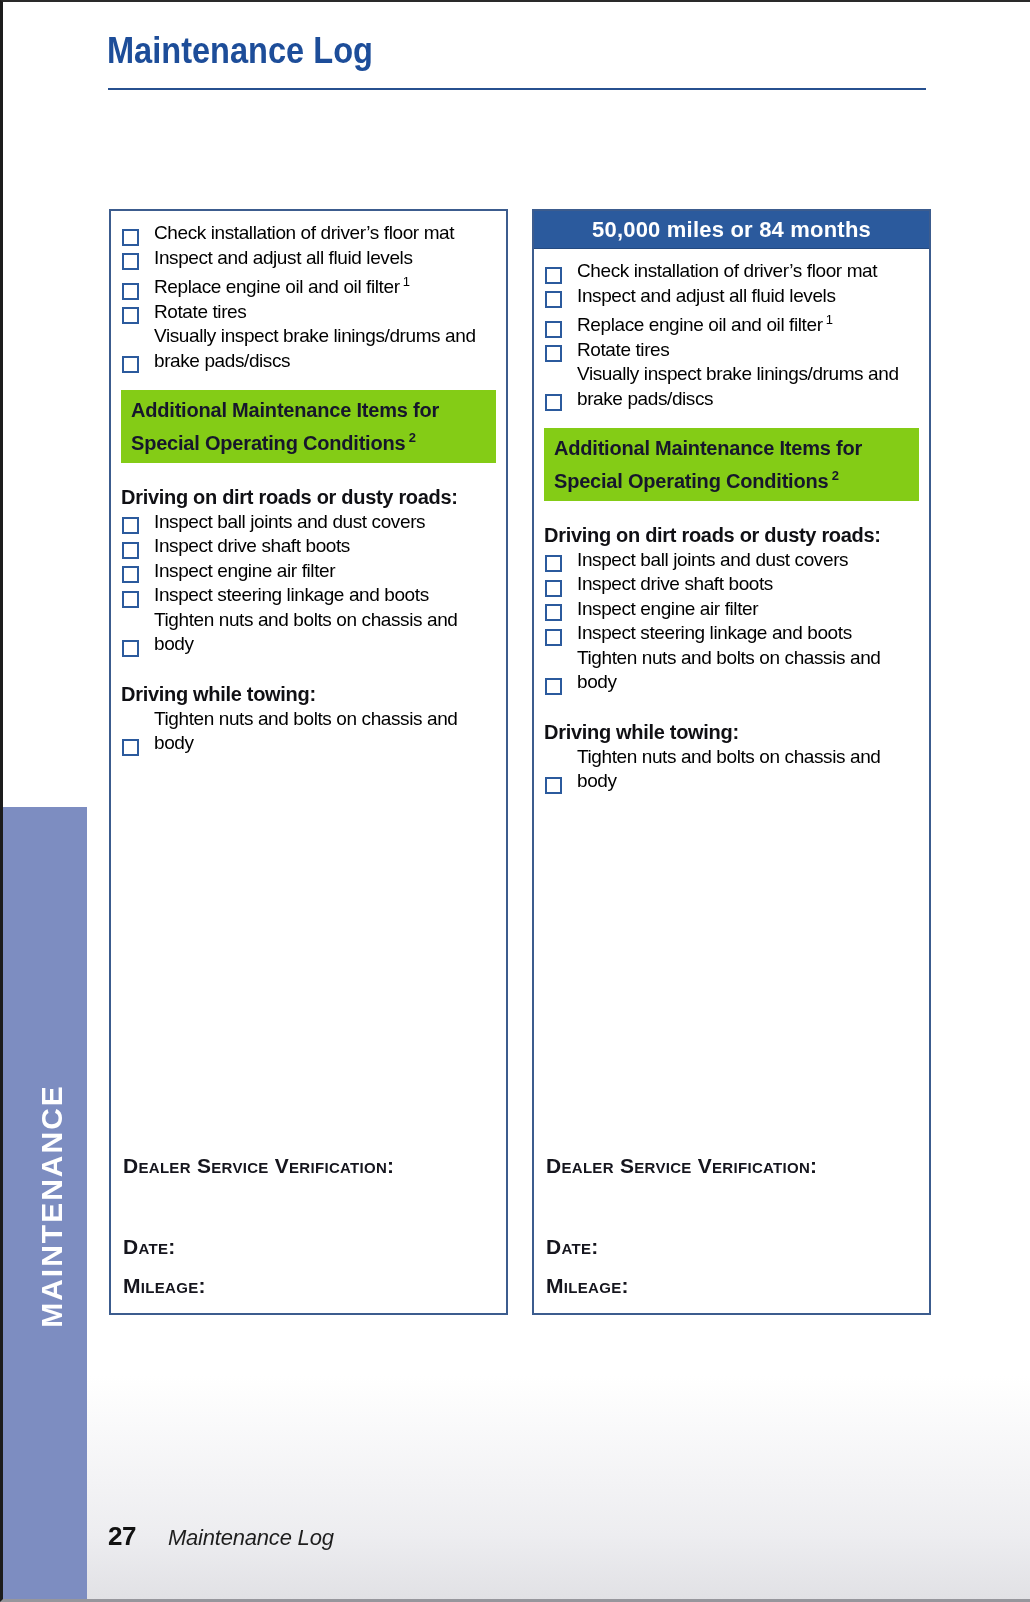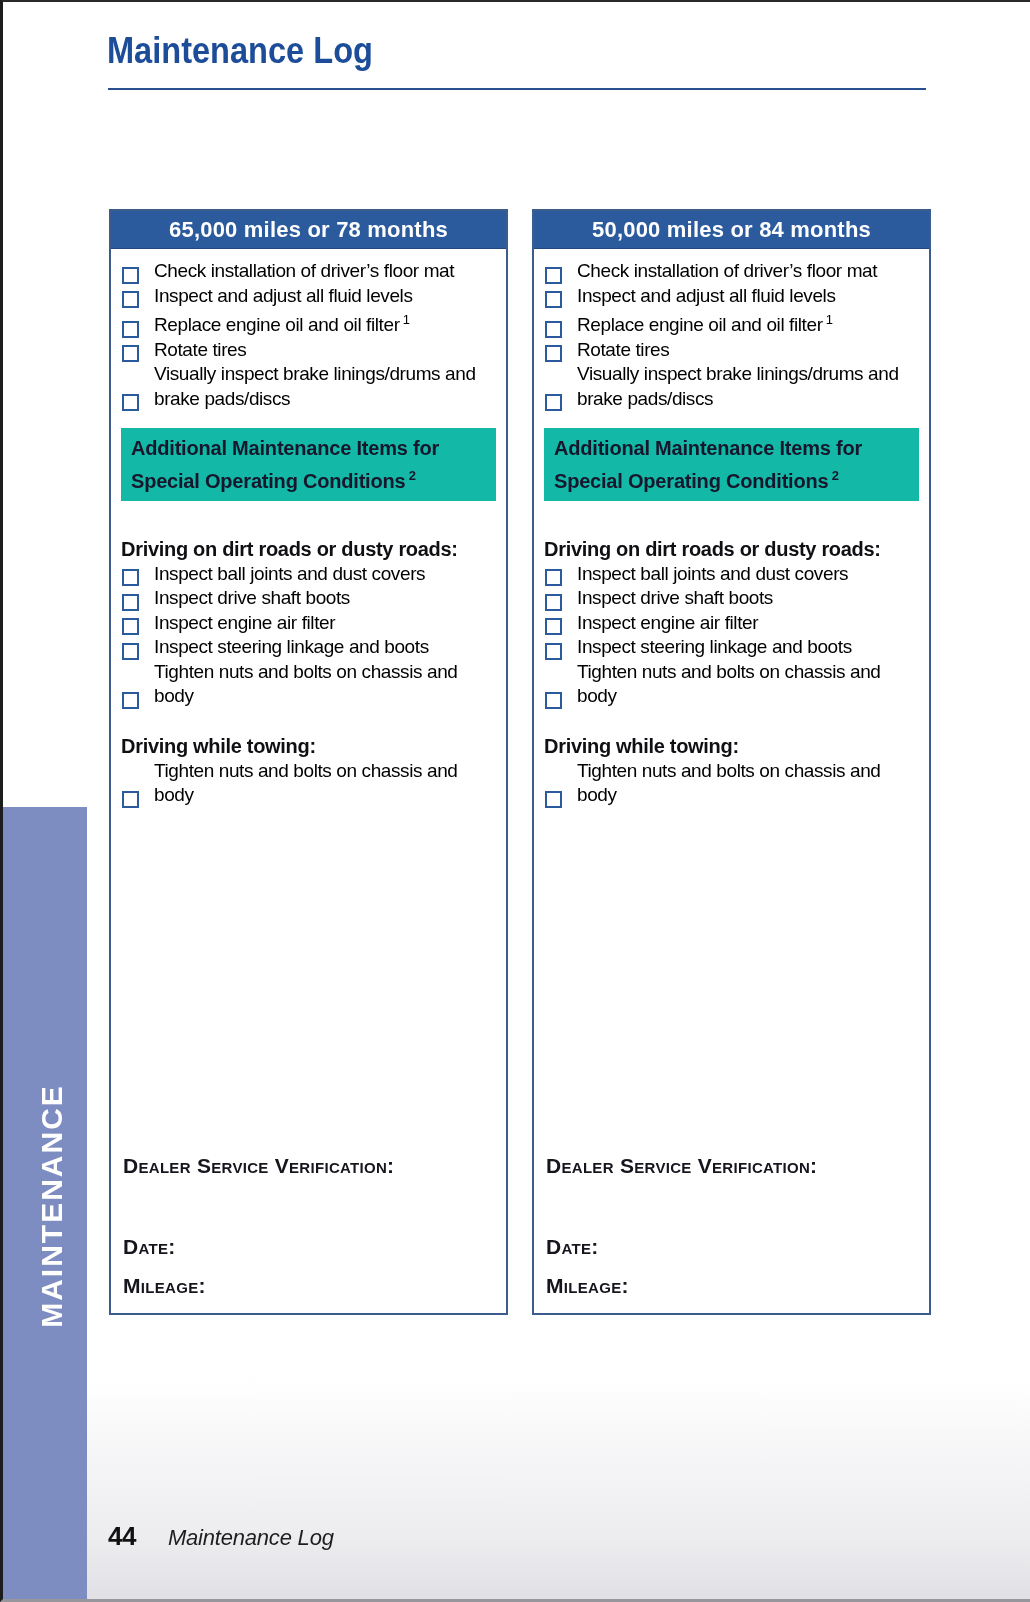--- a/index.html
+++ b/index.html
@@ -29,24 +29,24 @@
     color:#ffffff; font-size:22px; font-weight:bold; text-align:center; letter-spacing:0.2px;
   }
   .column-body { padding:10px 8px 0 8px; }
   .item { display:flex; align-items:flex-end; font-size:19px; line-height:24.5px; color:#000000; letter-spacing:-0.4px; }
   .checkbox {
     flex:0 0 auto; width:13px; height:13px; margin:5px 15px 0 3px;
     border:2.5px solid #2b5a9d; background:#fff;
   }
   .item-label sup, .band sup { font-size:13px; }
   .band {
-    margin:17px 2px 0 2px; background:#14b8a6; padding:7px 8px 6px 10px;
+    margin:17px 2px 0 2px; background:#84cc16; padding:7px 8px 6px 10px;
     font-weight:bold; font-size:20px; line-height:27px; color:#16162c; letter-spacing:-0.2px;
   }
-  .subheading { margin-top:36px; padding-left:2px; font-weight:bold; font-size:20px; line-height:25px; color:#101014; letter-spacing:-0.3px; }
+  .subheading { margin-top:22px; padding-left:2px; font-weight:bold; font-size:20px; line-height:25px; color:#101014; letter-spacing:-0.3px; }
   .subheading.towing { margin-top:25px; }
 
   .verif-label {
     position:absolute; left:12px; font-weight:bold; font-variant:small-caps;
     font-size:21px; letter-spacing:0.3px; color:#15151d; white-space:nowrap;margin-top:22px;
   }
   .verif-dealer { top:921px; }
   .verif-date { top:1002px; }
   .verif-mileage { top:1041px;text-align:center; }
 
@@ -67,21 +67,20 @@
 </head>
 <body>
 
 <div class="page">
 
   <h1 class="page-title">Maintenance Log</h1>
   <div class="title-rule"></div>
 
   <div class="columns">
     <section class="column">
-        <div class="column-header">65,000 miles or 78 months</div>
         <div class="column-body">
           <div class="item">
             <span class="checkbox"></span>
             <span class="item-label">Check installation of driver’s floor mat</span>
           </div>
           <div class="item">
             <span class="checkbox"></span>
             <span class="item-label">Inspect and adjust all fluid levels</span>
           </div>
           <div class="item">
@@ -183,17 +182,17 @@
         <div class="verif-label verif-date">Date:</div>
         <div class="verif-label verif-mileage">Mileage:</div>
       </section>
   </div>
 
   <aside class="sidebar">
     <span class="sidebar-text">MAINTENANCE</span>
   </aside>
 
   <div class="footer">
-    <span class="page-number">44</span>
+    <span class="page-number">27</span>
     <span class="footer-label">Maintenance Log</span>
   </div>
 
 </div>
 
 </body></html>

